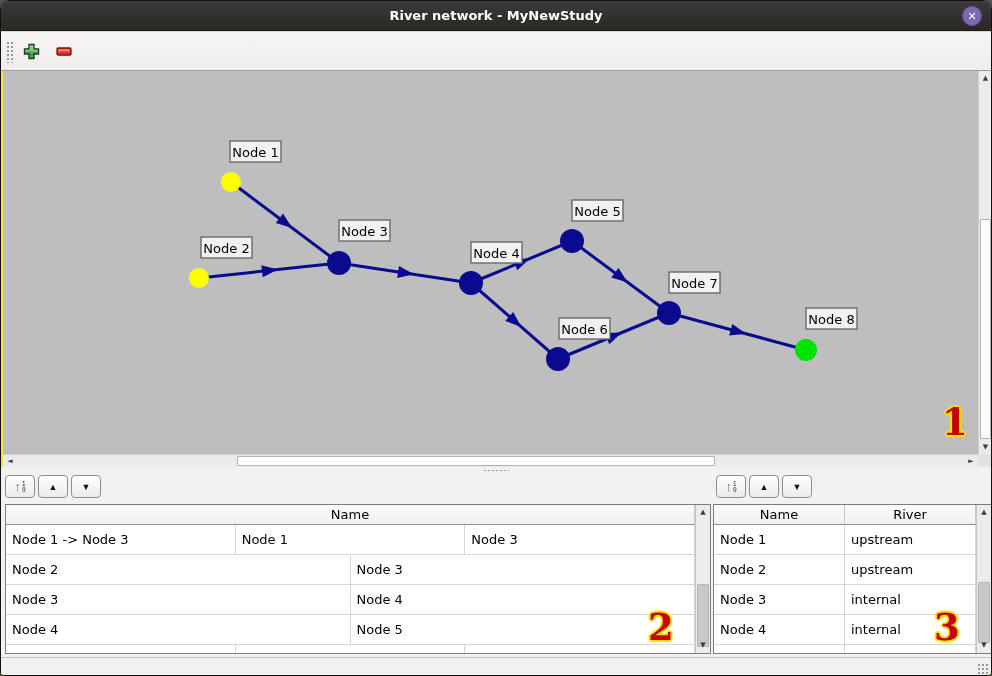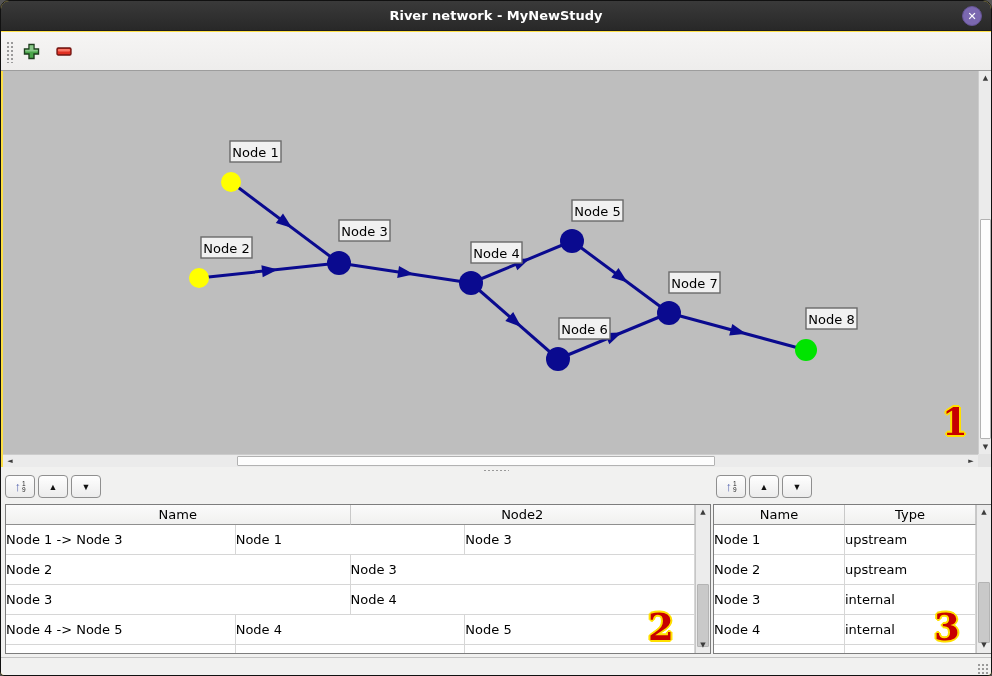--- a/index.html
+++ b/index.html
@@ -62,21 +62,21 @@
             background:#fff; display:flex; overflow:hidden; }
   .dtable.left  { left:4px;   width:706px; }
   .dtable.right { left:712px; width:279px; }
   .tgridwrap { flex:1; overflow:hidden; }
   .thead { display:flex; height:20px; }
   .th { flex:1; height:20px; line-height:19px; font-size:13px; text-align:center;
         background:linear-gradient(#fbfbfb,#f0f0ef); border-right:1px solid #c9c9c9;
         border-bottom:1px solid #8f8f8f; overflow:hidden; }
   .tr { display:flex; height:30px; }
   .tr.filler { height:12px; }
-  .td { flex:1; height:100%; line-height:29px; font-size:13px; padding:0 0;
+  .td { flex:1; height:100%; line-height:29px; font-size:13px; padding:0 6px;
         border-right:1px solid #d6d6d6; border-bottom:1px solid #d6d6d6;
         white-space:nowrap; overflow:hidden; background:#fff; }
   .tscroll { width:15px; position:relative; background:#ececec; border-left:1px solid #c6c6c6; }
   .tscroll .sarr { left:0; width:14px; height:13px; line-height:13px; }
   .tthumb { position:absolute; left:1px; width:12px; background:#c9c9c9;
             border:1px solid #b4b4b4; border-radius:1px; }
   .dtable.left  .tthumb { top:79px; height:63px; }
   .dtable.right .tthumb { top:77px; height:61px; }
 
   
@@ -222,38 +222,36 @@
           </span>
         </span>
     </button>
     <button class="tbtn" style="left:748px"><span>▲</span></button>
     <button class="tbtn" style="left:781px"><span>▼</span></button>
 
     <div class="dtable left">
       <div class="tgridwrap">
         <div class="thead">
             <div class="th">Name</div>
-            <div class="th">Node2</div>
           </div>
         <div>
             <div class="tr">
               <div class="td">Node 1 -&gt; Node 3</div>
               <div class="td">Node 1</div>
               <div class="td">Node 3</div>
             </div>
             <div class="tr">
               <div class="td">Node 2</div>
               <div class="td">Node 3</div>
             </div>
             <div class="tr">
               <div class="td">Node 3</div>
               <div class="td">Node 4</div>
             </div>
             <div class="tr">
-              <div class="td">Node 4 -&gt; Node 5</div>
               <div class="td">Node 4</div>
               <div class="td">Node 5</div>
             </div>
             <div class="tr filler">
               <div class="td"></div>
               <div class="td"></div>
               <div class="td"></div>
             </div>
           </div>
       </div>
@@ -261,21 +259,21 @@
         <div class="sarr" style="top:1px">▲</div>
         <div class="tthumb"></div>
         <div class="sarr" style="bottom:1px">▼</div>
       </div>
     </div>
 
     <div class="dtable right">
       <div class="tgridwrap">
         <div class="thead">
             <div class="th">Name</div>
-            <div class="th">Type</div>
+            <div class="th">River</div>
           </div>
         <div>
             <div class="tr">
               <div class="td">Node 1</div>
               <div class="td">upstream</div>
             </div>
             <div class="tr">
               <div class="td">Node 2</div>
               <div class="td">upstream</div>
             </div>

